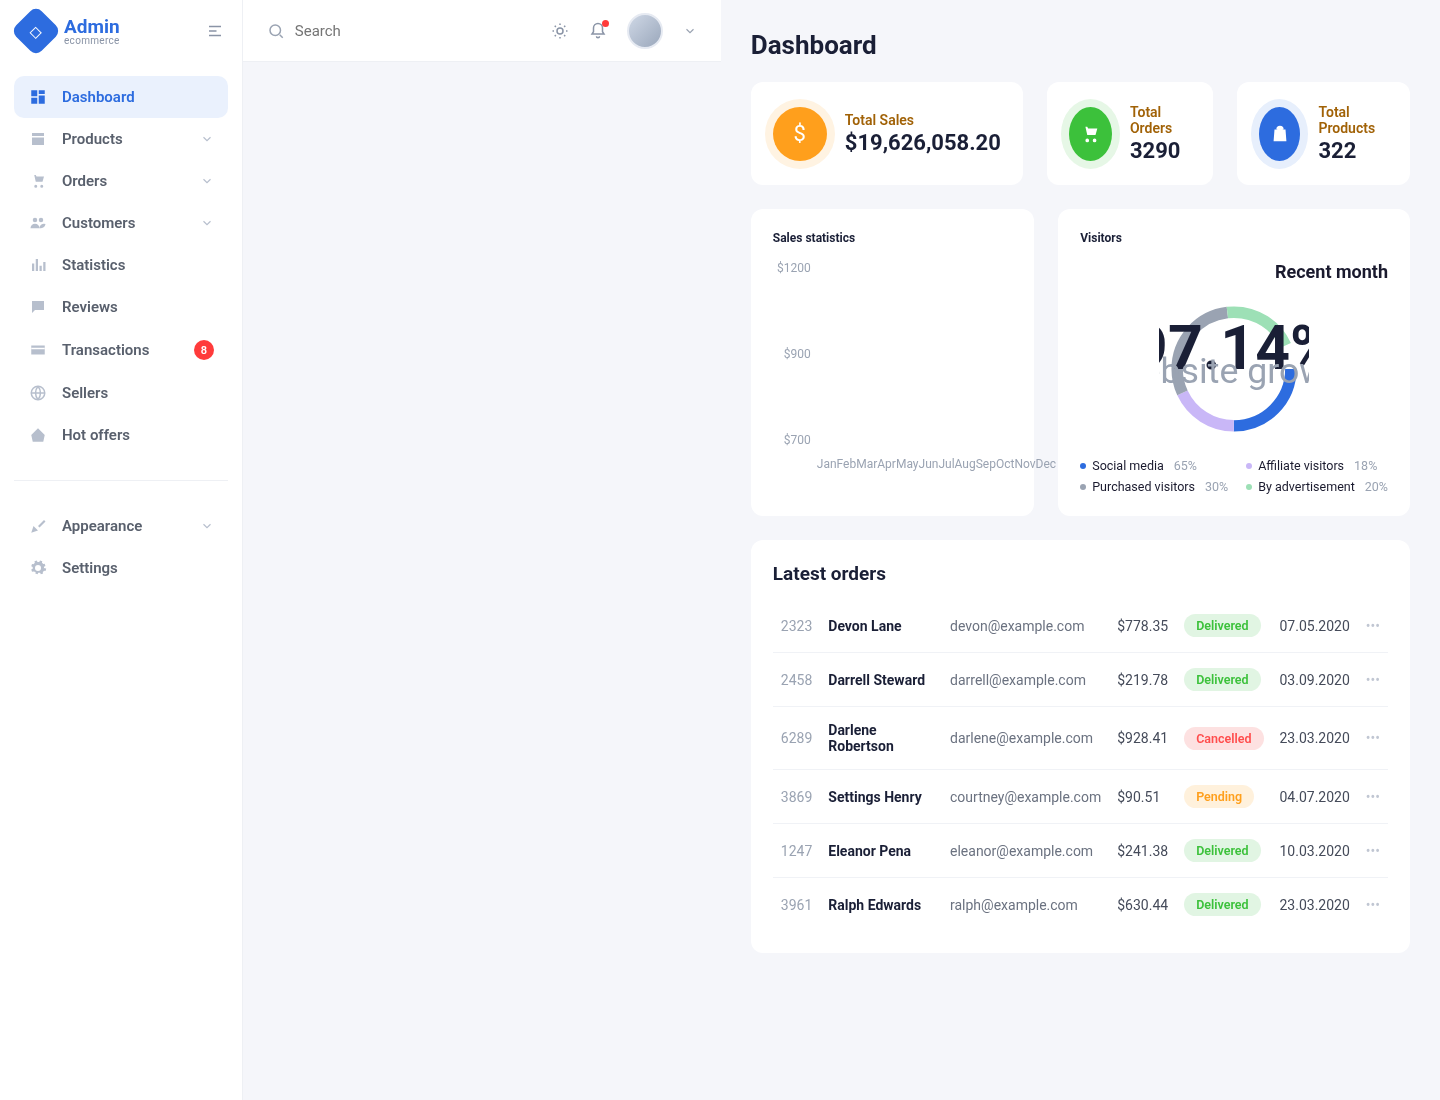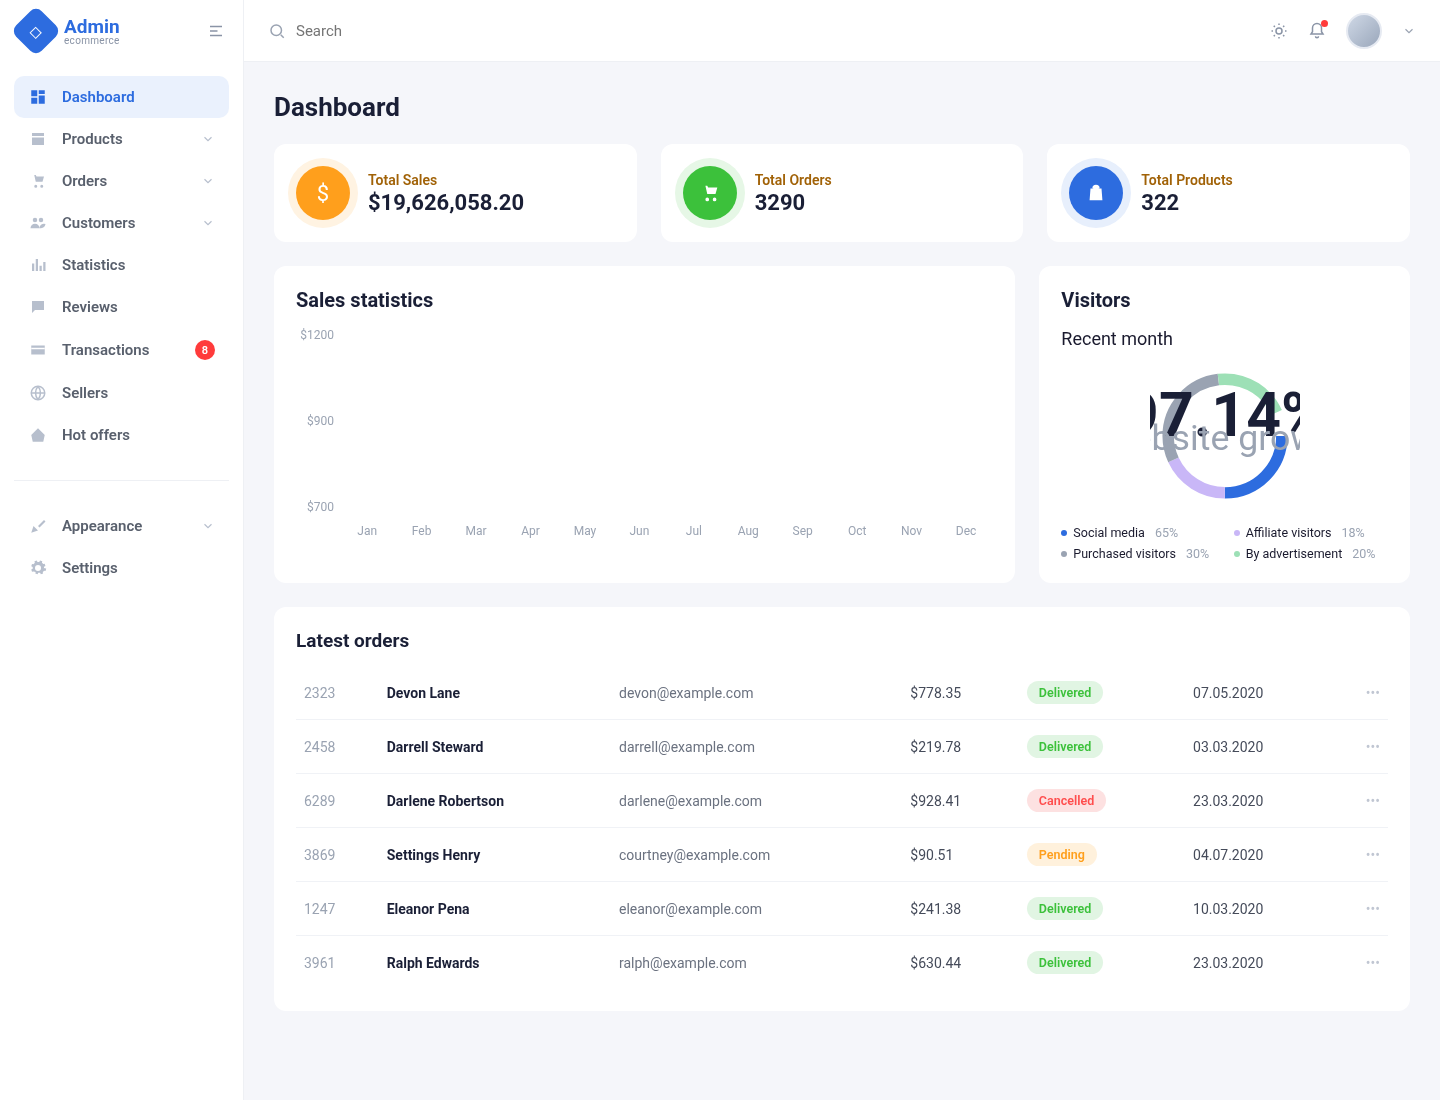--- a/index.html
+++ b/index.html
@@ -14,52 +14,52 @@
 .logo-text .t2{font-size:10px;color:#8a94a6;letter-spacing:.3px}
 .collapse-btn{margin-left:auto;color:#8a94a6;font-size:18px;cursor:pointer}
 .nav{padding:14px 14px}
 .nav-item{display:flex;align-items:center;gap:14px;padding:12px 14px;border-radius:10px;color:#59606d;font-weight:600;font-size:15px;cursor:pointer;position:relative}
 .nav-item.active{background:#eaf1fd;color:#2d6cdf}
 .nav-item .ico{width:20px;display:flex;justify-content:center;color:#b7bfcd}
 .nav-item.active .ico{color:#2d6cdf}
 .nav-item .chev{margin-left:auto;color:#b7bfcd}
 .nav-item .badge{margin-left:auto;background:#ff3b3b;color:#fff;border-radius:999px;min-width:20px;height:20px;font-size:11px;display:flex;align-items:center;justify-content:center;padding:0 6px}
 .nav-div{height:1px;background:#eef0f4;margin:10px 14px}
-.main{flex:1;display:flex;flex-direction:column}
+.main{flex:1;display:flex;flex-direction:row}
 .topbar{height:62px;background:#fff;border-bottom:1px solid #eef0f4;display:flex;align-items:center;padding:0 24px;gap:16px}
 .search{display:flex;align-items:center;gap:10px;color:#9aa3b2}
 .search input{border:none;outline:none;font-size:15px;color:#333;width:240px}
 .topbar-right{margin-left:auto;display:flex;align-items:center;gap:20px}
 .tb-ico{color:#8a94a6;position:relative;cursor:pointer}
 .tb-ico .dot{position:absolute;top:-2px;right:-2px;width:7px;height:7px;background:#ff3b3b;border-radius:50%}
 .avatar{width:36px;height:36px;border-radius:50%;background:linear-gradient(135deg,#cfd8e6,#9aa7bb);border:2px solid #e6eaf2}
 .avchev{color:#9aa3b2}
 .content{padding:30px}
 .page-title{font-size:26px;font-weight:700;margin-bottom:22px;color:#1a1f36}
 .cards{display:grid;grid-template-columns:repeat(3,1fr);gap:24px;margin-bottom:24px}
 .card{background:#fff;border-radius:12px;padding:22px;display:flex;align-items:center;gap:18px}
 .circle{width:54px;height:54px;border-radius:50%;display:flex;align-items:center;justify-content:center;color:#fff;font-size:22px}
 .c1{background:#ff9f1c;box-shadow:0 0 0 8px #fff3e2}
 .c2{background:#3cc13b;box-shadow:0 0 0 8px #e6f7e6}
 .c3{background:#2d6cdf;box-shadow:0 0 0 8px #e7effc}
 .card .lbl{color:#a16207;font-weight:600;font-size:14px}
 .card .val{font-size:22px;font-weight:700;color:#1a1f36;margin-top:2px}
 .row2{display:grid;grid-template-columns:2fr 1fr;gap:24px;margin-bottom:24px}
 .panel{background:#fff;border-radius:12px;padding:22px}
-.panel h3{font-size:20px;font-weight:700;color:#1a1f36;margin-bottom:16px}
+.panel h3{font-size:12px;font-weight:700;color:#1a1f36;margin-bottom:16px}
 .chart{position:relative;height:210px}
 .yax{position:absolute;left:0;top:0;bottom:24px;width:44px;display:flex;flex-direction:column;justify-content:space-between;color:#9aa3b2;font-size:12px;text-align:right;padding-right:6px}
 .bars{position:absolute;left:44px;right:0;top:0;bottom:24px;display:flex;align-items:flex-end;justify-content:space-between}
 .barg{flex:1;display:flex;align-items:flex-end;justify-content:center;gap:5px}
 .barg .b{width:8px;border-radius:4px 4px 0 0}
 .bA{background:#2d6cdf}
 .bB{background:#cdd9ea}
 .xax{position:absolute;left:44px;right:0;bottom:0;display:flex;justify-content:space-between;color:#9aa3b2;font-size:12px}
 .xax span{flex:1;text-align:center}
-.visitors h4{text-align:left;font-size:18px;font-weight:400;margin:6px 0 12px}
+.visitors h4{text-align:right;font-size:18px;font-weight:700;margin:6px 0 12px}
 .donut{display:flex;justify-content:center;margin-bottom:14px}
 .donut svg{width:150px;height:150px}
 .donut-center{font-size:17px;font-weight:700;fill:#1a1f36}
 .donut-sub{font-size:10px;fill:#9aa3b2}
 .legend{display:grid;grid-template-columns:1fr 1fr;gap:6px 18px;font-size:12.5px}
 .legend .li{display:flex;align-items:center;gap:6px;white-space:nowrap}
 .legend .sw{width:6px;height:6px;border-radius:50%}
 .legend .pct{color:#9aa3b2;margin-left:4px}
 .orders h3{font-size:19px;margin-bottom:14px}
 table{width:100%;border-collapse:collapse}
@@ -409,21 +409,21 @@
                 <td><span class="status st-del">Delivered</span></td>
                 <td>07.05.2020</td>
                 <td class="rowmore">•••</td>
               </tr>
               <tr>
                 <td class="oid">2458</td>
                 <td class="nm">Darrell Steward</td>
                 <td class="em">darrell@example.com</td>
                 <td class="amt">$219.78</td>
                 <td><span class="status st-del">Delivered</span></td>
-                <td>03.03.2020</td>
+                <td>03.09.2020</td>
                 <td class="rowmore">•••</td>
               </tr>
               <tr>
                 <td class="oid">6289</td>
                 <td class="nm">Darlene Robertson</td>
                 <td class="em">darlene@example.com</td>
                 <td class="amt">$928.41</td>
                 <td><span class="status st-can">Cancelled</span></td>
                 <td>23.03.2020</td>
                 <td class="rowmore">•••</td>

